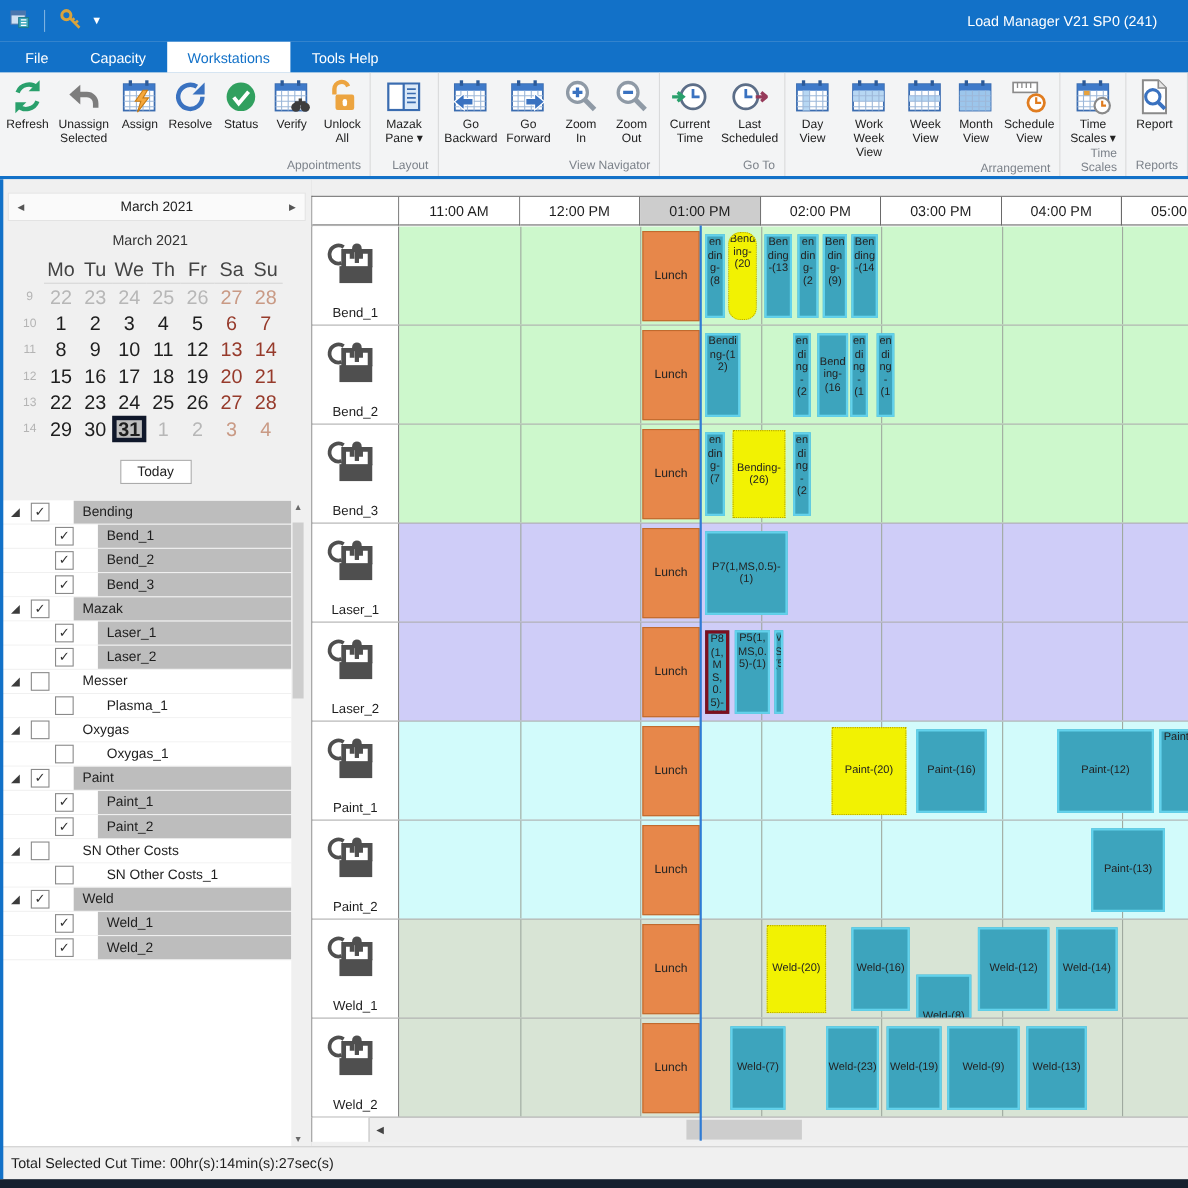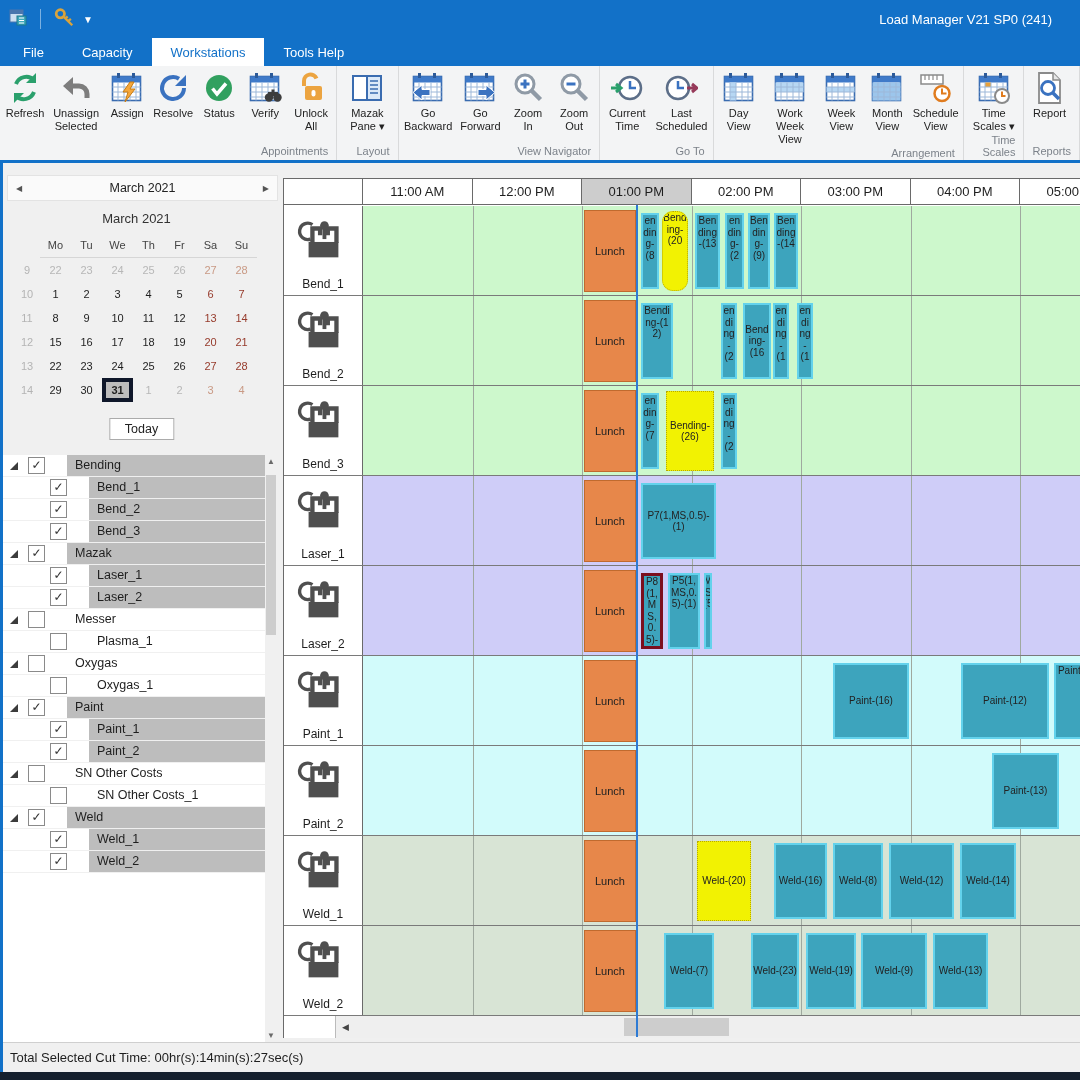--- a/index.html
+++ b/index.html
@@ -29,21 +29,21 @@
   .content{position:absolute;left:0;top:163px;right:0;bottom:38px;}
   .left-border{position:absolute;left:0;top:163px;width:3px;bottom:8px;background:#1271c8;z-index:40;}
   
   .left-panel{position:absolute;left:0;top:0;width:283px;bottom:0;background:#f0f0f0;border-right:1px solid #c9c9c9;}
   .cal{position:absolute;left:0;top:0;right:0;height:292px;}
   .cal-nav{position:absolute;left:7px;right:5px;top:12px;height:24px;background:#fafafa;border:1px solid #e3e3e3;
            display:flex;align-items:center;justify-content:space-between;padding:0 8px;font-size:12.5px;color:#222;}
   .cal-arrow{font-size:8px;color:#555;cursor:default;}
   .cal-month{position:absolute;left:0;right:10px;top:48px;text-align:center;font-size:13px;color:#333;}
   .cal-grid{position:absolute;left:14px;top:70px;display:grid;grid-template-columns:26px repeat(7,31px);}
-  .cal-grid span{height:24px;display:flex;align-items:center;justify-content:center;font-size:11px;color:#1e1e1e;}
+  .cal-grid span{height:24px;display:flex;align-items:center;justify-content:center;font-size:18px;color:#1e1e1e;}
   .cal-grid .dh{color:#444;border-bottom:1px solid #d6d6d6;}
   .cal-grid .wn{color:#b4b4b4;font-size:11px;}
   .cal-grid .wk{color:#963a2b;}
   .cal-grid .mut{color:#b7b7b7;}
   .cal-grid .mutwk{color:#c99a85;}
   .cal-grid .sel{background:#bdbdbd;border:4px solid #0f172a;font-weight:bold;box-sizing:border-box;}
   .today-btn{position:absolute;left:50%;transform:translateX(-50%);top:255px;background:#fff;border:1px solid #ababab;
              padding:3px 15px;font-size:12.5px;color:#222;cursor:default;}
   .tree{position:absolute;left:0;top:292px;right:18px;bottom:0;background:#fff;overflow:hidden;}
   .trow{display:flex;align-items:center;height:21px;border-bottom:1px solid #f0f0f0;background:#fff;}
@@ -793,21 +793,24 @@
               <div class="tl cyan">
                 <div class="gline" style="left: 109.5px;"></div>
                 <div class="gline" style="left: 219px;"></div>
                 <div class="gline" style="left: 328.5px;"></div>
                 <div class="gline" style="left: 438px;"></div>
                 <div class="gline" style="left: 547.5px;"></div>
                 <div class="gline" style="left: 657px;"></div>
                 <div class="blk lunch" style="left: 221px; width: 52px;">
                   <span class="bt">Lunch</span>
                 </div>
-                <div class="blk teal" style="left: 470px; width: 76px;">
+                <div class="blk yellow" style="left: 393px; width: 68px;">
+                  <span class="bt">Paint-(20)</span>
+                </div>
+                <div class="blk teal" style="left: 470px; width: 64px;">
                   <span class="bt">Paint-(16)</span>
                 </div>
                 <div class="blk teal" style="left: 598px; width: 88px;">
                   <span class="bt">Paint-(12)</span>
                 </div>
                 <div class="blk teal narrow" style="left: 691px; width: 34px;">
                   <span class="bt">Paint-</span>
                 </div>
               </div>
             </div>
@@ -853,21 +856,21 @@
                 <div class="gline" style="left: 657px;"></div>
                 <div class="blk lunch" style="left: 221px; width: 52px;">
                   <span class="bt">Lunch</span>
                 </div>
                 <div class="blk yellow" style="left: 334px; width: 54px;">
                   <span class="bt">Weld-(20)</span>
                 </div>
                 <div class="blk teal" style="left: 411px; width: 53px;">
                   <span class="bt">Weld-(16)</span>
                 </div>
-                <div class="blk teal" style="left: 470px; width: 50px;">
+                <div class="blk teal" style="left: 470px; width: 50px; margin-top: 43px;">
                   <span class="bt">Weld-(8)</span>
                 </div>
                 <div class="blk teal" style="left: 526px; width: 65px;">
                   <span class="bt">Weld-(12)</span>
                 </div>
                 <div class="blk teal" style="left: 597px; width: 56px;">
                   <span class="bt">Weld-(14)</span>
                 </div>
               </div>
             </div>

